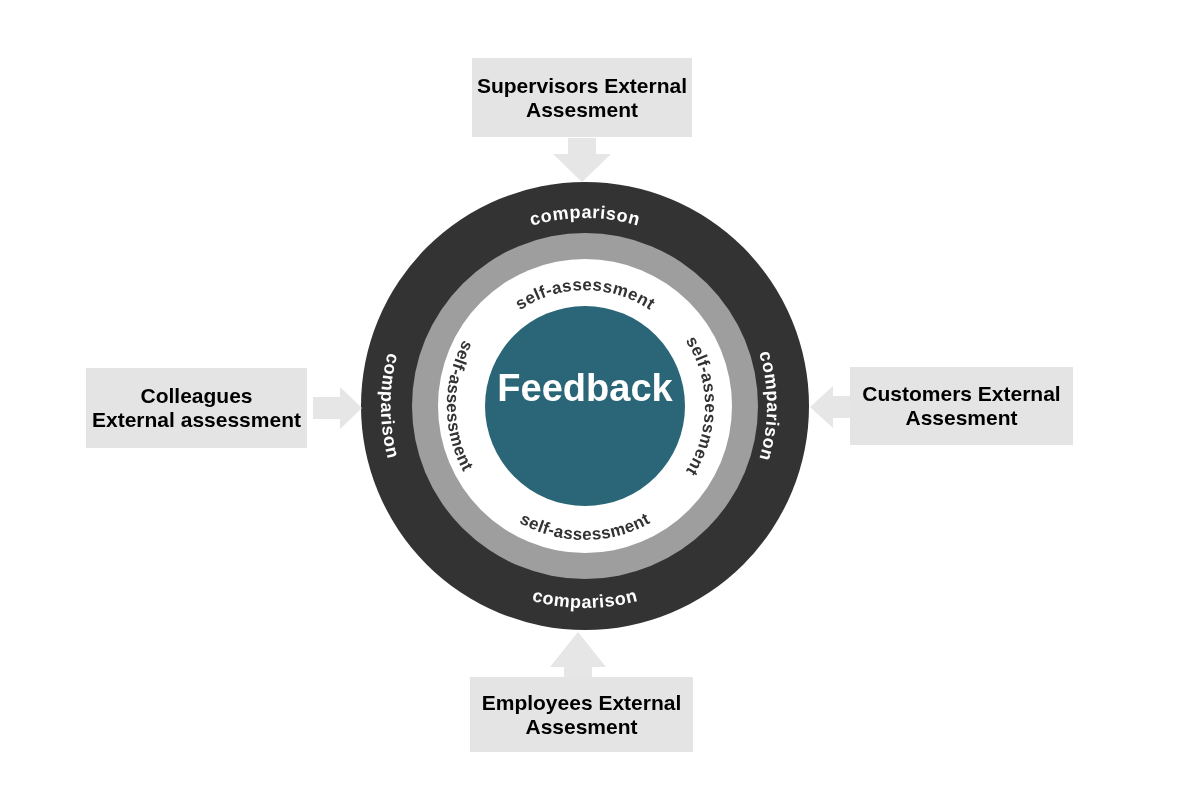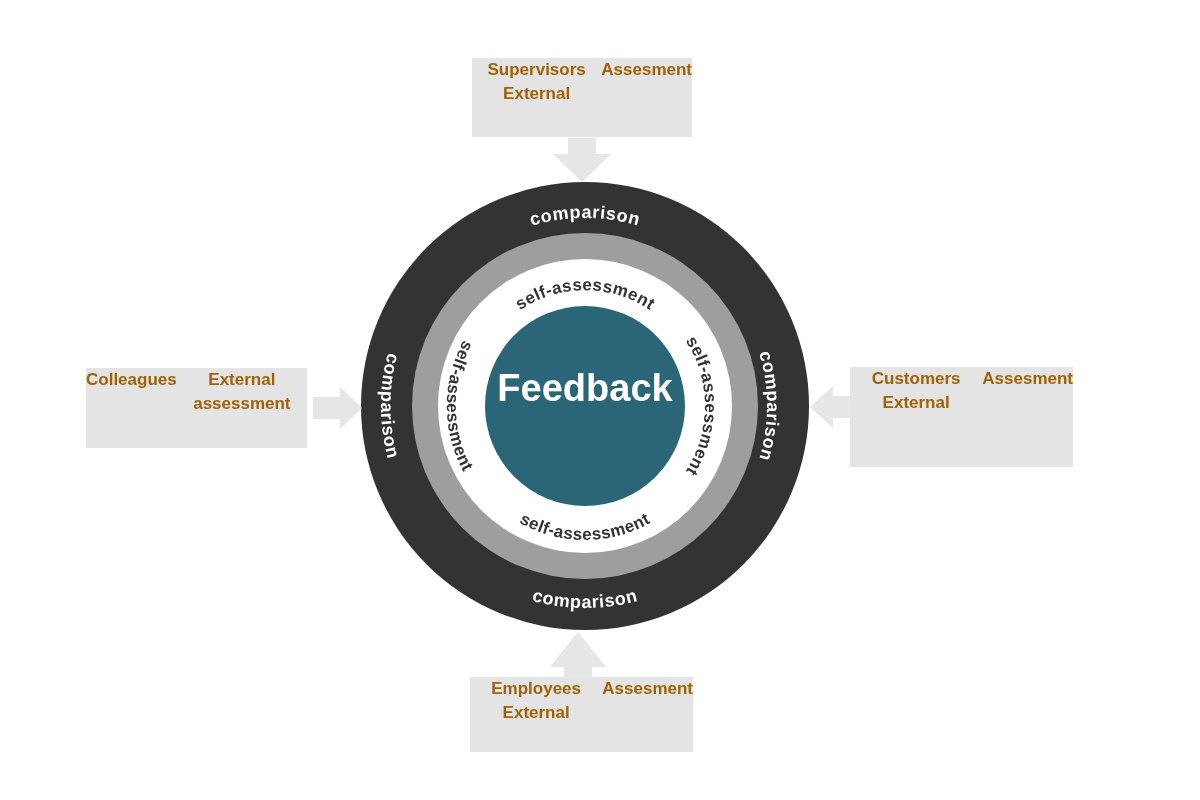--- a/index.html
+++ b/index.html
@@ -26,31 +26,31 @@
   .txt-inner {
     font-family: "Liberation Sans", "DejaVu Sans", sans-serif;
     font-weight: 700;
     font-size: 17px;
     letter-spacing: 0.4px;
     fill: #333333;
   }
   .label-box {
     position: absolute;
     background: #e4e4e4;
-    color: #a16207;
+    color: #000000;
     font-weight: 700;
-    font-size: 17px;
+    font-size: 21px;
     line-height: 24px;
     display: flex;
-    flex-direction: row;
+    flex-direction: column;
     justify-content: center;
     text-align: center;
   }
   .box-top    { left: 472px; top: 58px;  width: 220px; height: 79px; }
-  .box-right  { left: 850px; top: 367px; width: 223px; height: 100px; }
+  .box-right  { left: 850px; top: 367px; width: 223px; height: 78px; }
   .box-bottom { left: 470px; top: 677px; width: 223px; height: 75px; }
   .box-left   { left: 86px;  top: 368px; width: 221px; height: 80px; }
   .center-label {
     position: absolute;
     left: 465px;
     top: 370px;
     width: 240px;
     color: #ffffff;
     font-weight: 700;
     font-size: 38px;

